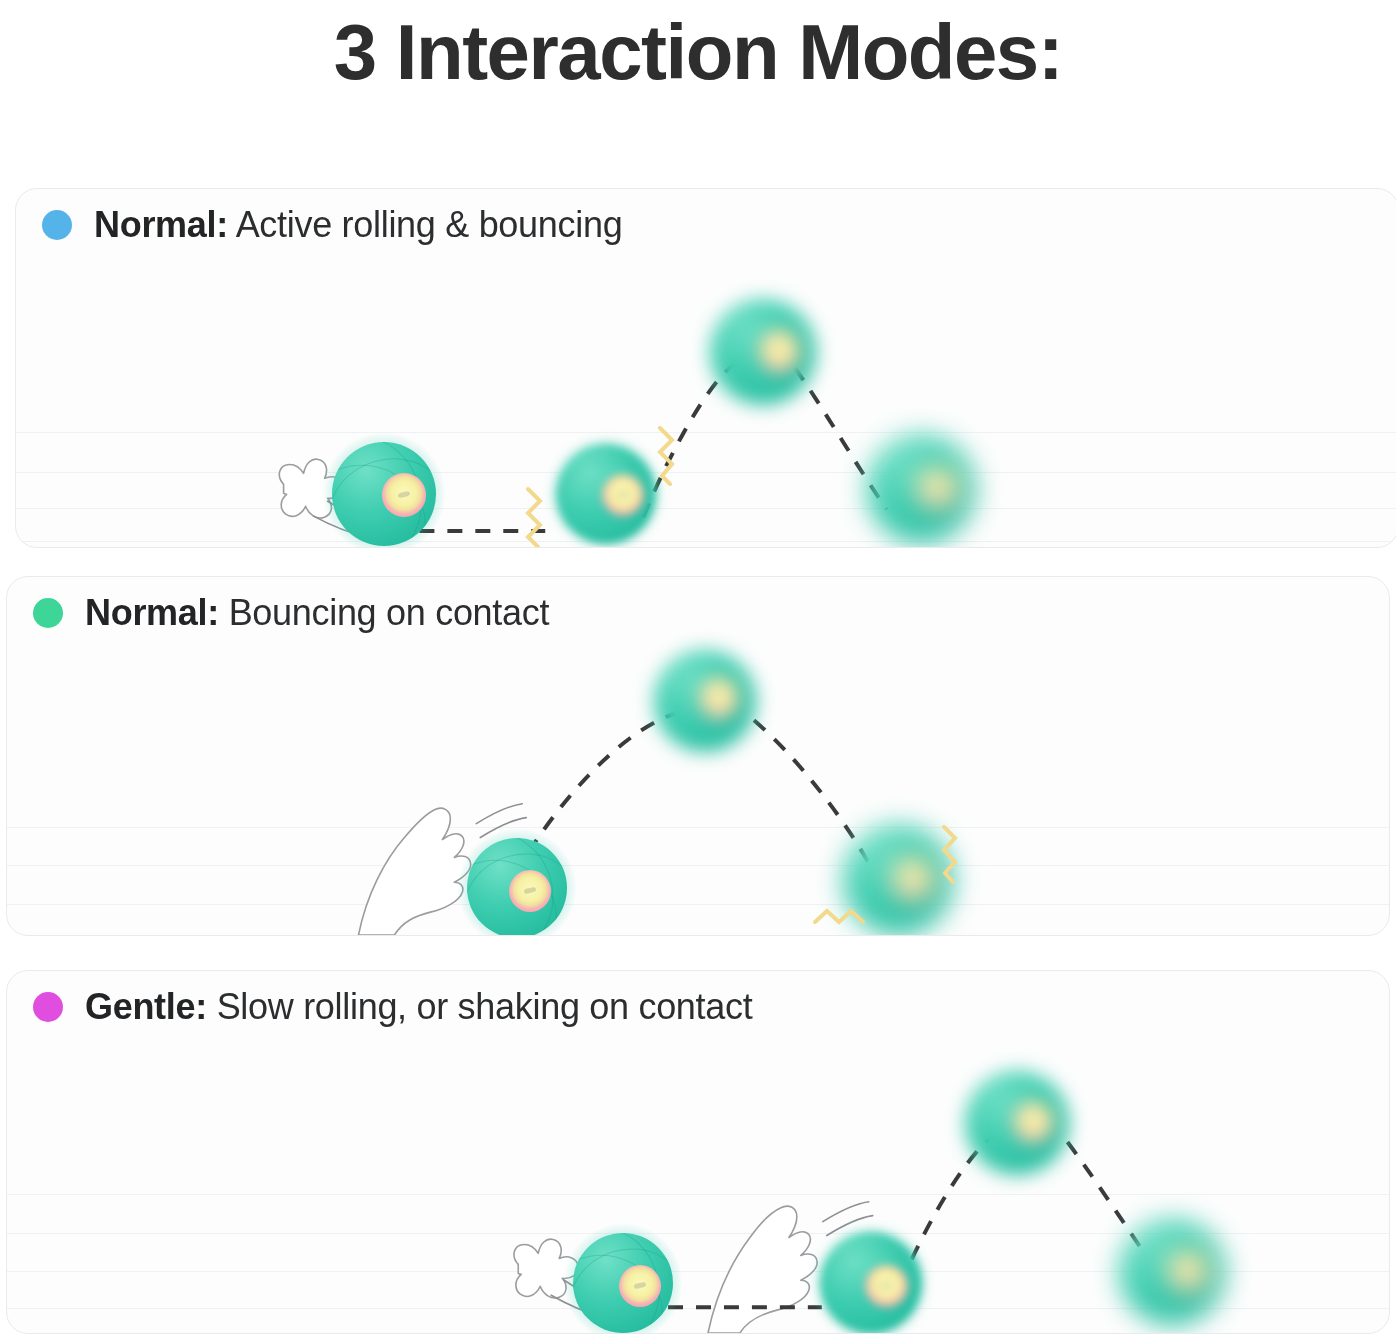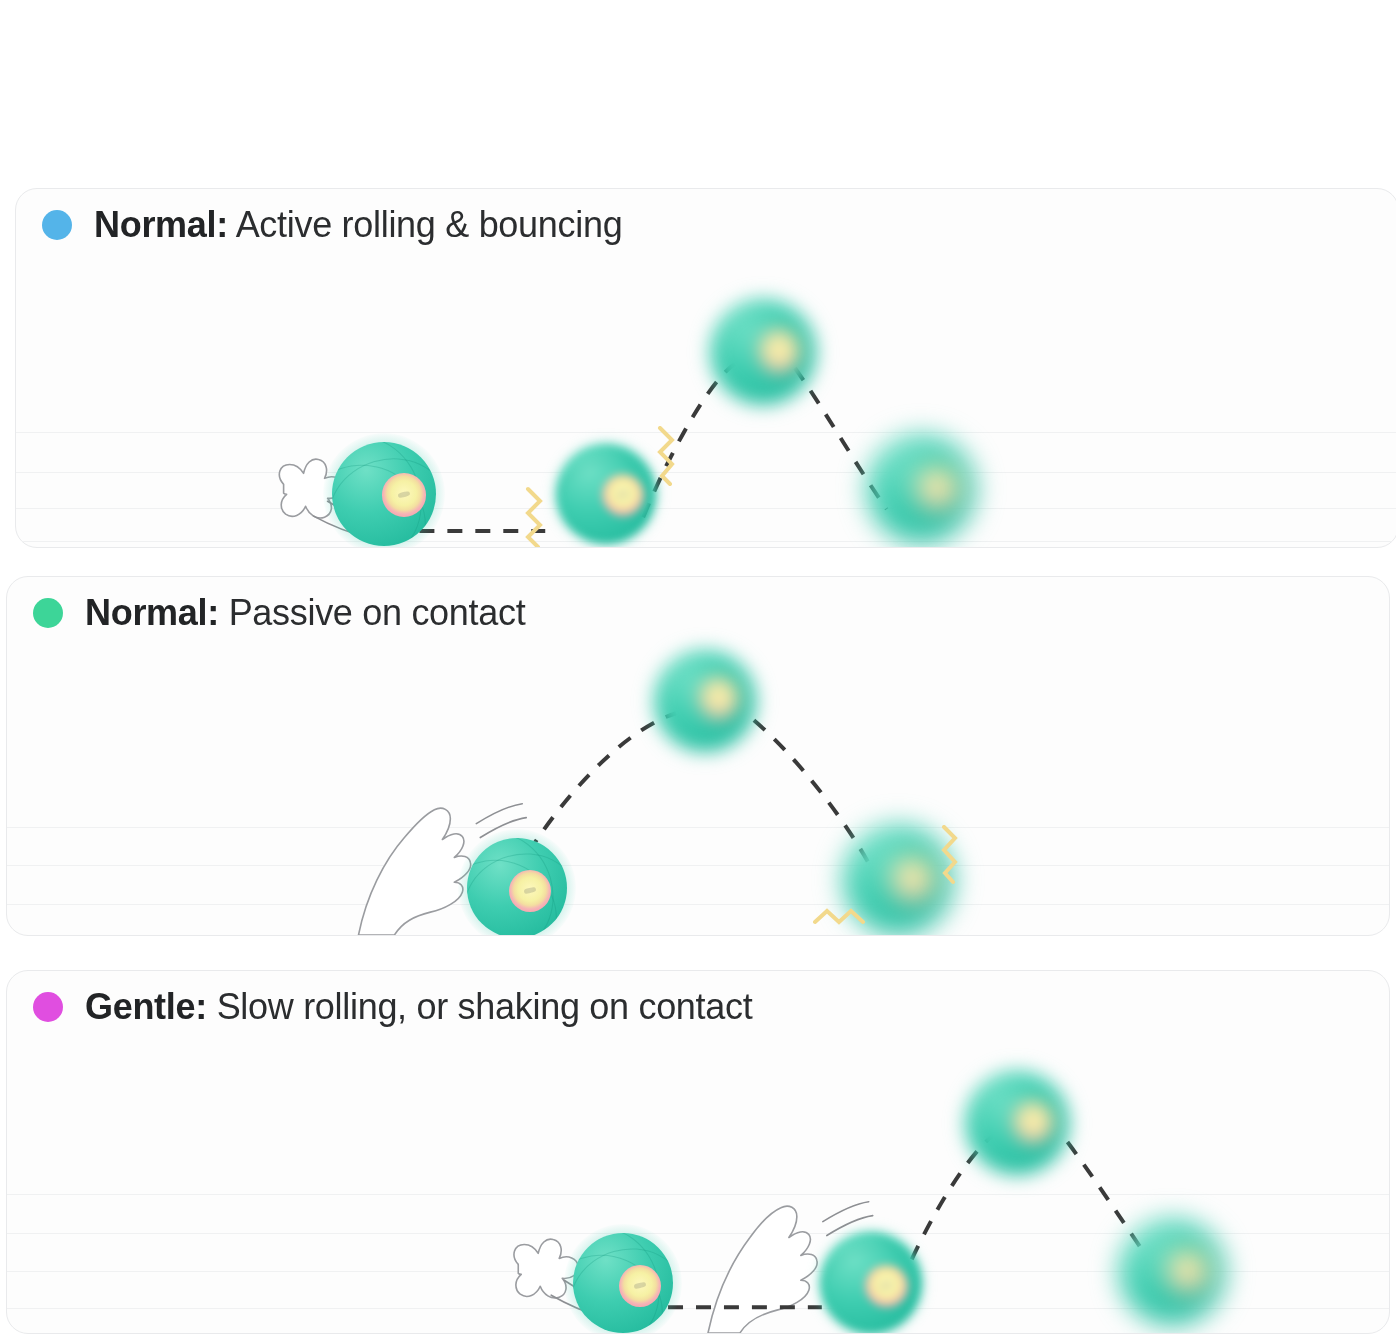--- a/index.html
+++ b/index.html
@@ -175,20 +175,21 @@
   
   .lineart { fill: none; stroke: #8d8f93; stroke-width: 1.6; stroke-linecap: round; stroke-linejoin: round; }
   .lineart-fill { fill: #ffffff; stroke: #9a9ca0; stroke-width: 1.6; stroke-linejoin: round; }
   .dashpath { fill: none; stroke: #3a3a3a; stroke-width: 4; stroke-linecap: butt; stroke-dasharray: 15 13; }
 </style>
 </head>
 <body>
 
 <div class="page">
 
+  <div class="title">3 Interaction Modes:</div>
 
   <section class="card" id="card-normal">
 
     <div class="gridlines">
       <div class="gridline" style="top:243px"></div>
       <div class="gridline" style="top:283px"></div>
       <div class="gridline" style="top:319px"></div>
       <div class="gridline" style="top:352px"></div>
     </div>
 
@@ -269,21 +270,21 @@
       <div class="gridline" style="top:250px"></div>
       <div class="gridline" style="top:288px"></div>
       <div class="gridline" style="top:327px"></div>
 
     </div>
 
     <div class="card-head">
       <span class="mode-dot" style="background:#3dd598"></span>
       <span class="head-text">
         <span class="mode-name">Normal:</span>
-        <span class="mode-desc">Passive on contact</span>
+        <span class="mode-desc">Bouncing on contact</span>
       </span>
     </div>
 
     <div class="scene">
       <svg viewBox="0 0 1384 360" preserveAspectRatio="none">
 
         <g>
           <path class="lineart-fill" d="M352 360 C 360 320 378 285 398 262
                    C 408 250 420 238 428 234
                    C 436 230 444 234 444 243

